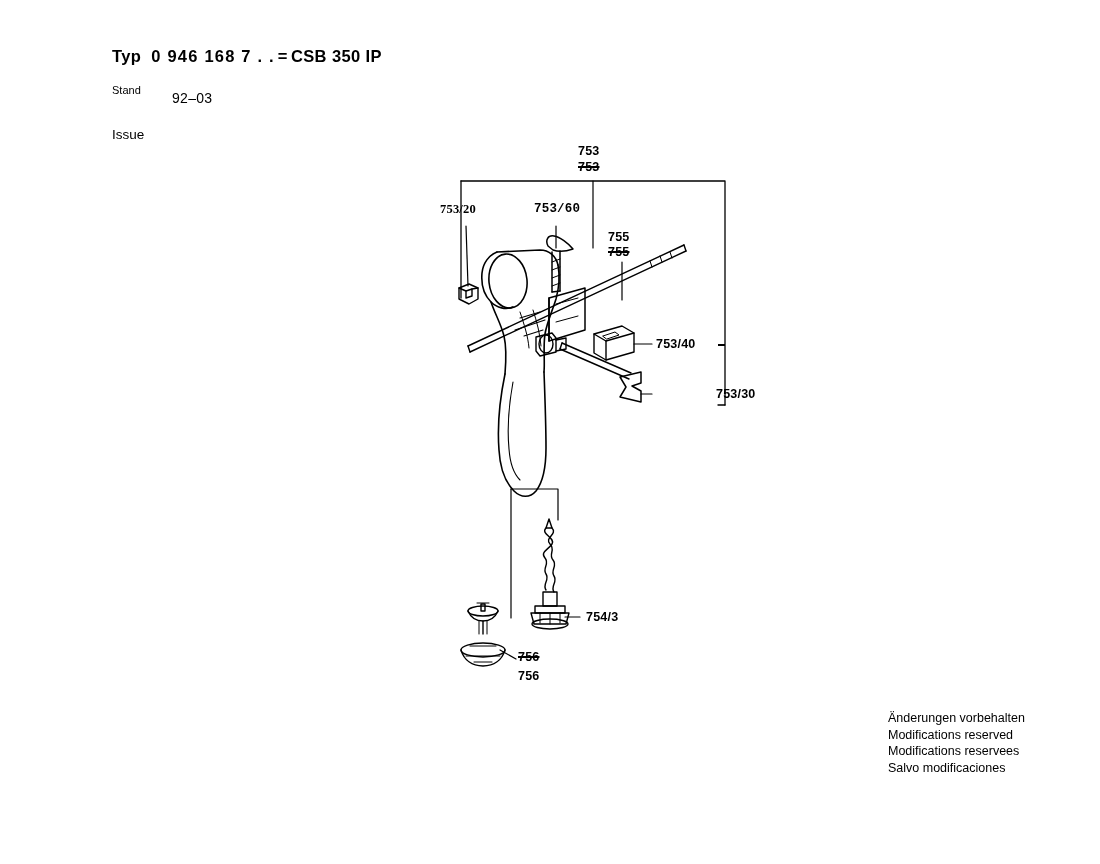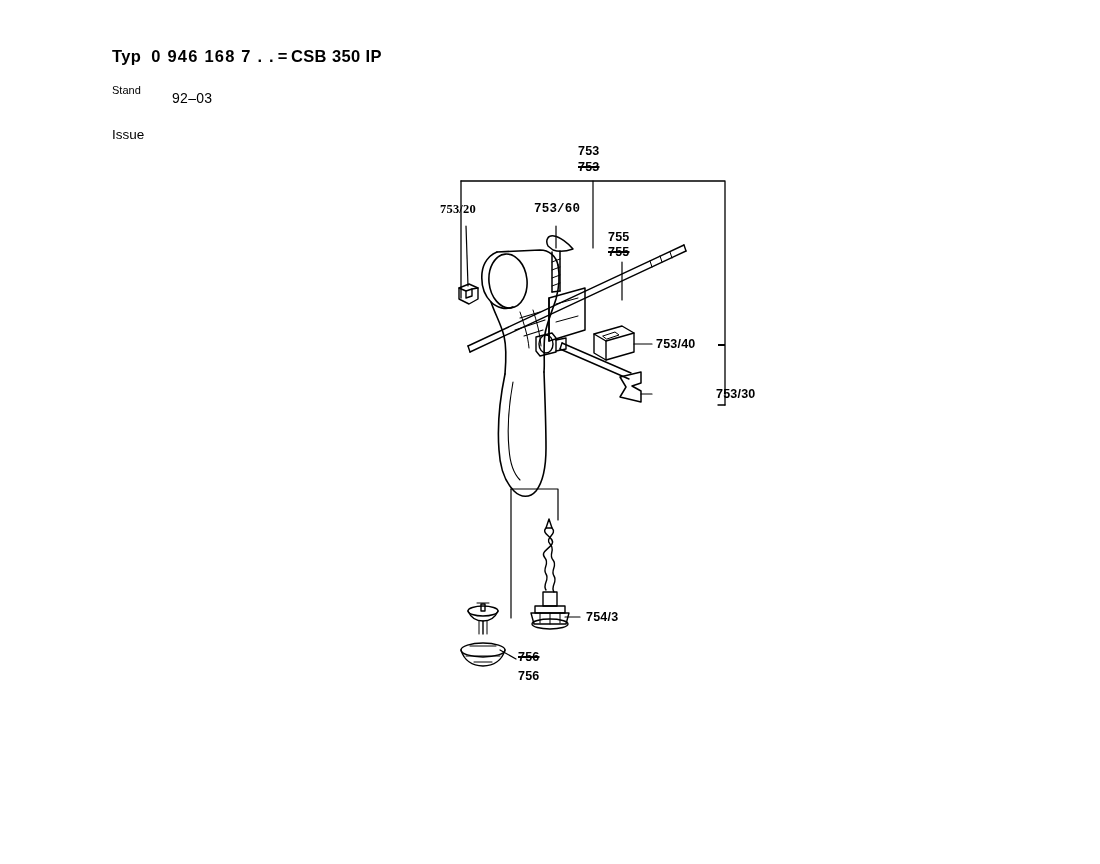--- a/index.html
+++ b/index.html
@@ -308,14 +308,20 @@
   <div class="callout" style="left:656px; top:337px;">753/40</div>
   <div class="edge-tick" style="left:718px; top:344px;"></div>
 
   <div class="callout" style="left:672px; top:387px;margin-left:44px;">753/30</div>
 
   <div class="callout" style="left:586px; top:610px;">754/3</div>
 
   <div class="strike" style="left:518px; top:650px;">756</div>
   <div class="callout" style="left:518px; top:669px;">756</div>
 
+  <div class="footer">
+    <div>Änderungen vorbehalten</div>
+    <div>Modifications reserved</div>
+    <div>Modifications reservees</div>
+    <div>Salvo modificaciones</div>
+  </div>
 
 </div>
 
 </body></html>

